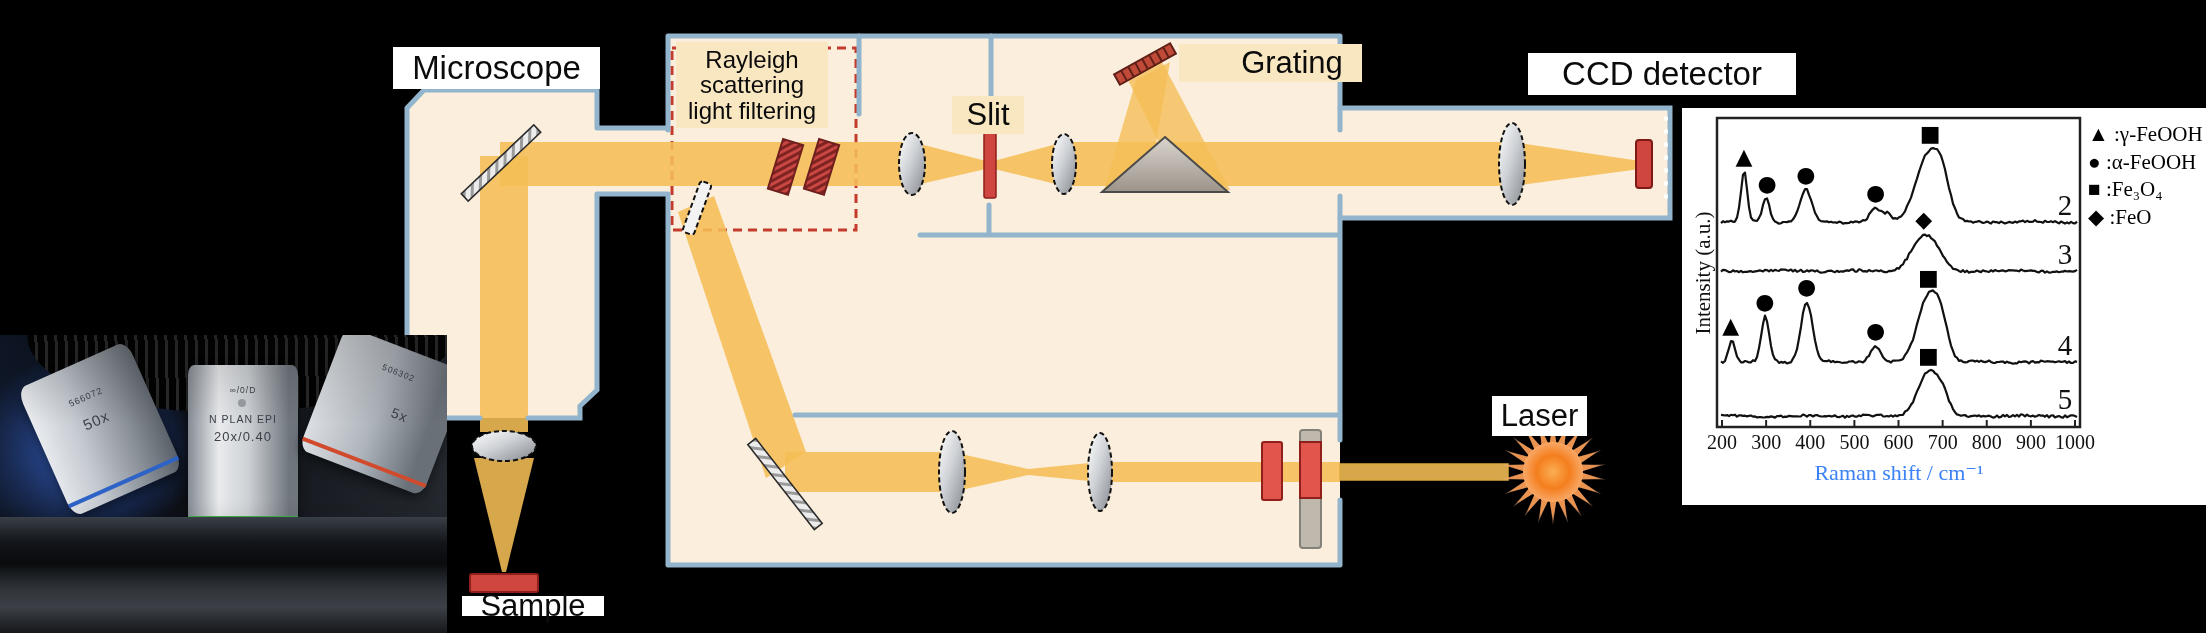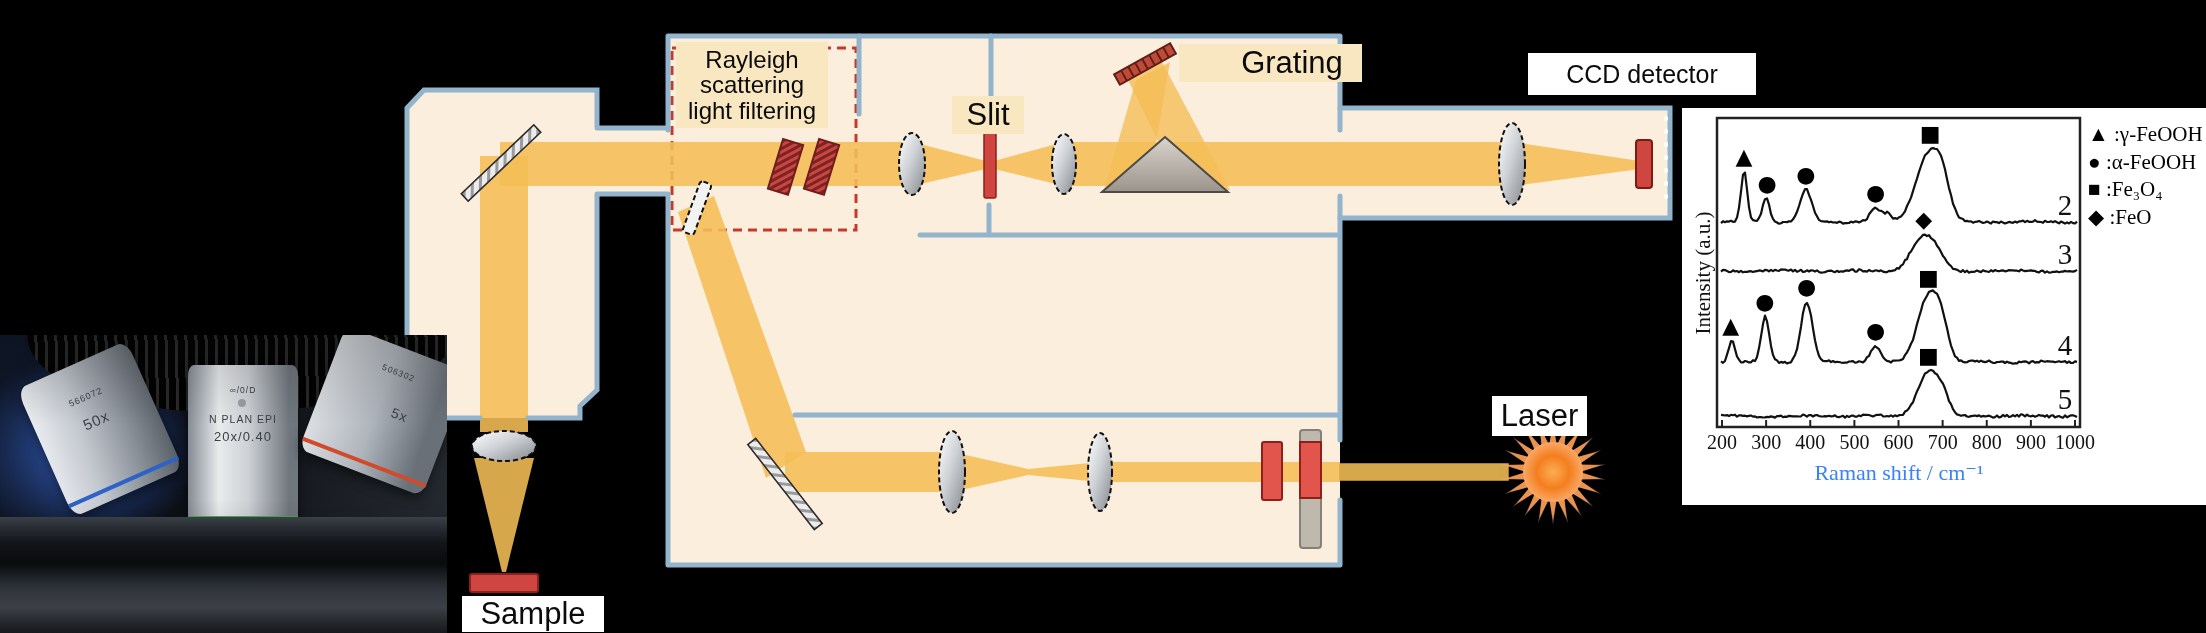--- a/index.html
+++ b/index.html
@@ -10,23 +10,23 @@
   
   .lbl{position:absolute;z-index:10;color:#0b0b0b;text-align:center;
        display:flex;align-items:center;justify-content:center;line-height:1.05;}
   .lbl.white{background:#ffffff;}
   .lbl.cream{background:#F9E7C1;}
   #lbl-microscope{left:393px;top:47px;width:207px;height:42px;font-size:33px;}
   #lbl-rayleigh{left:676px;top:42px;width:152px;height:86px;font-size:24px;flex-direction:column;}
   #lbl-slit{left:952px;top:96px;width:72px;height:38px;font-size:31px;}
   #lbl-grating{left:1179px;top:44px;width:140px;height:38px;font-size:31px;padding-left:43px;}
   #lbl-spectroscopy{left:1046px;top:197px;width:230px;height:38px;font-size:31px;}
-  #lbl-ccd{left:1528px;top:53px;width:228px;height:42px;font-size:25px;}
+  #lbl-ccd{left:1528px;top:53px;width:268px;height:42px;font-size:33px;}
   #lbl-laser{left:1492px;top:396px;width:95px;height:40px;font-size:31px;}
-  #lbl-sample{left:462px;top:596px;width:142px;height:36px;font-size:31px;}
+  #lbl-sample{left:462px;top:596px;width:142px;height:20px;font-size:31px;}
 
   
   #chart-panel{position:absolute;left:1682px;top:108px;width:524px;height:397px;
                background:#fff;z-index:4;}
   #chart-svg{position:absolute;left:0;top:0;}
   .ticklbl{font:20px "Liberation Serif","DejaVu Serif",serif;fill:#111;}
   .mk{font:22px "DejaVu Sans",sans-serif;fill:#000;}
   .serieslbl{font:29px "Liberation Serif","DejaVu Serif",serif;fill:#111;}
   .leglbl{font:21px "Liberation Serif","DejaVu Sans",serif;fill:#000;}
   #chart-xlabel{position:absolute;left:36px;top:352px;width:362px;text-align:center;
@@ -220,20 +220,21 @@
       <div class="txt mag">5x</div>
       <div class="ring"></div>
     </div>
     <div class="stagebase">
       
       
     </div>
     <div class="shade"></div>
   </div>
 
+  <div class="lbl white" id="lbl-microscope">Microscope</div>
   <div class="lbl cream" id="lbl-rayleigh">
     <span>Rayleigh</span>
     <span>scattering</span>
     <span>light filtering</span>
   </div>
   <div class="lbl cream" id="lbl-slit">Slit</div>
   <div class="lbl cream" id="lbl-grating">Grating</div>
   <div class="lbl white" id="lbl-ccd">CCD detector</div>
   <div class="lbl white" id="lbl-laser">Laser</div>
   <div class="lbl white" id="lbl-sample">Sample</div>

